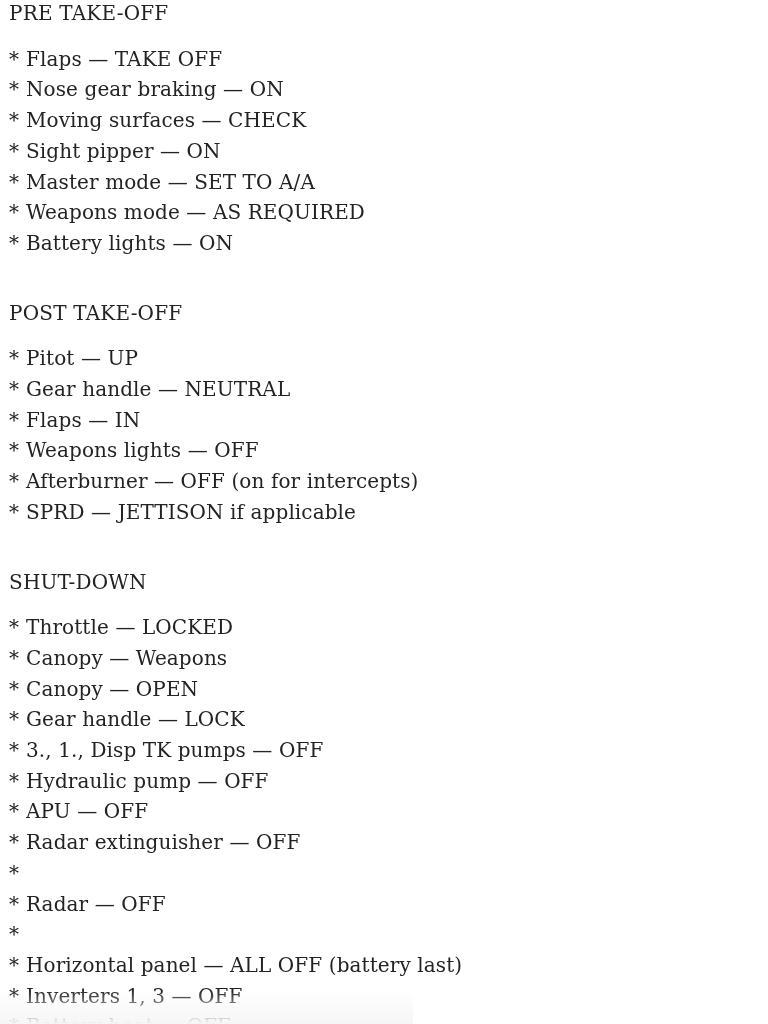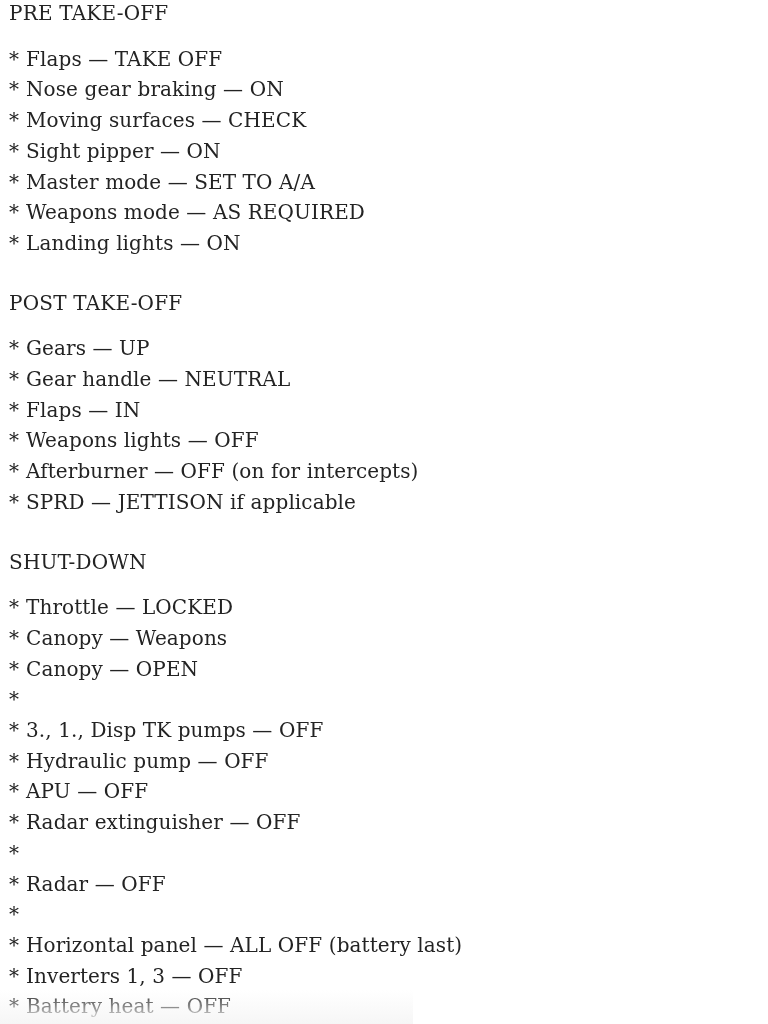--- a/index.html
+++ b/index.html
@@ -15,21 +15,21 @@
     font-family: "DejaVu Serif", serif;
     font-size: 20px;
     position: relative;
   }
   main.checklist-document {
     margin-top: -2px;
     padding-left: 9px;
     padding-right: 8px;
   }
   .checklist-section { margin: 0; }
-  .checklist-section + .checklist-section { margin-top: 29px; }
+  .checklist-section + .checklist-section { margin-top: 39px; }
   .section-title {
     font-size: 20px;
     font-weight: normal;
     line-height: 30.7px;
     margin: 0 0 15px 0;
     letter-spacing: 0.2px;
   }
   .item-list { margin: 0; padding: 0; }
   .checklist-item {
     display: flex;
@@ -79,30 +79,30 @@
         <div class="checklist-item">
           <span class="bullet">*</span>
           <span class="item-text">Master mode — SET TO A/A</span>
         </div>
         <div class="checklist-item">
           <span class="bullet">*</span>
           <span class="item-text">Weapons mode — AS REQUIRED</span>
         </div>
         <div class="checklist-item">
           <span class="bullet">*</span>
-          <span class="item-text">Landing lights — ON</span>
+          <span class="item-text">Battery lights — ON</span>
         </div>
       </div>
     </section>
     <section class="checklist-section">
       <h2 class="section-title">POST TAKE-OFF</h2>
       <div class="item-list">
         <div class="checklist-item">
           <span class="bullet">*</span>
-          <span class="item-text">Gears — UP</span>
+          <span class="item-text">Pitot — UP</span>
         </div>
         <div class="checklist-item">
           <span class="bullet">*</span>
           <span class="item-text">Gear handle — NEUTRAL</span>
         </div>
         <div class="checklist-item">
           <span class="bullet">*</span>
           <span class="item-text">Flaps — IN</span>
         </div>
         <div class="checklist-item">
@@ -129,20 +129,21 @@
         <div class="checklist-item">
           <span class="bullet">*</span>
           <span class="item-text">Canopy — Weapons</span>
         </div>
         <div class="checklist-item">
           <span class="bullet">*</span>
           <span class="item-text">Canopy — OPEN</span>
         </div>
         <div class="checklist-item">
           <span class="bullet">*</span>
+          <span class="item-text">Gear handle — LOCK</span>
         </div>
         <div class="checklist-item">
           <span class="bullet">*</span>
           <span class="item-text">3., 1., Disp TK pumps — OFF</span>
         </div>
         <div class="checklist-item">
           <span class="bullet">*</span>
           <span class="item-text">Hydraulic pump — OFF</span>
         </div>
         <div class="checklist-item">

